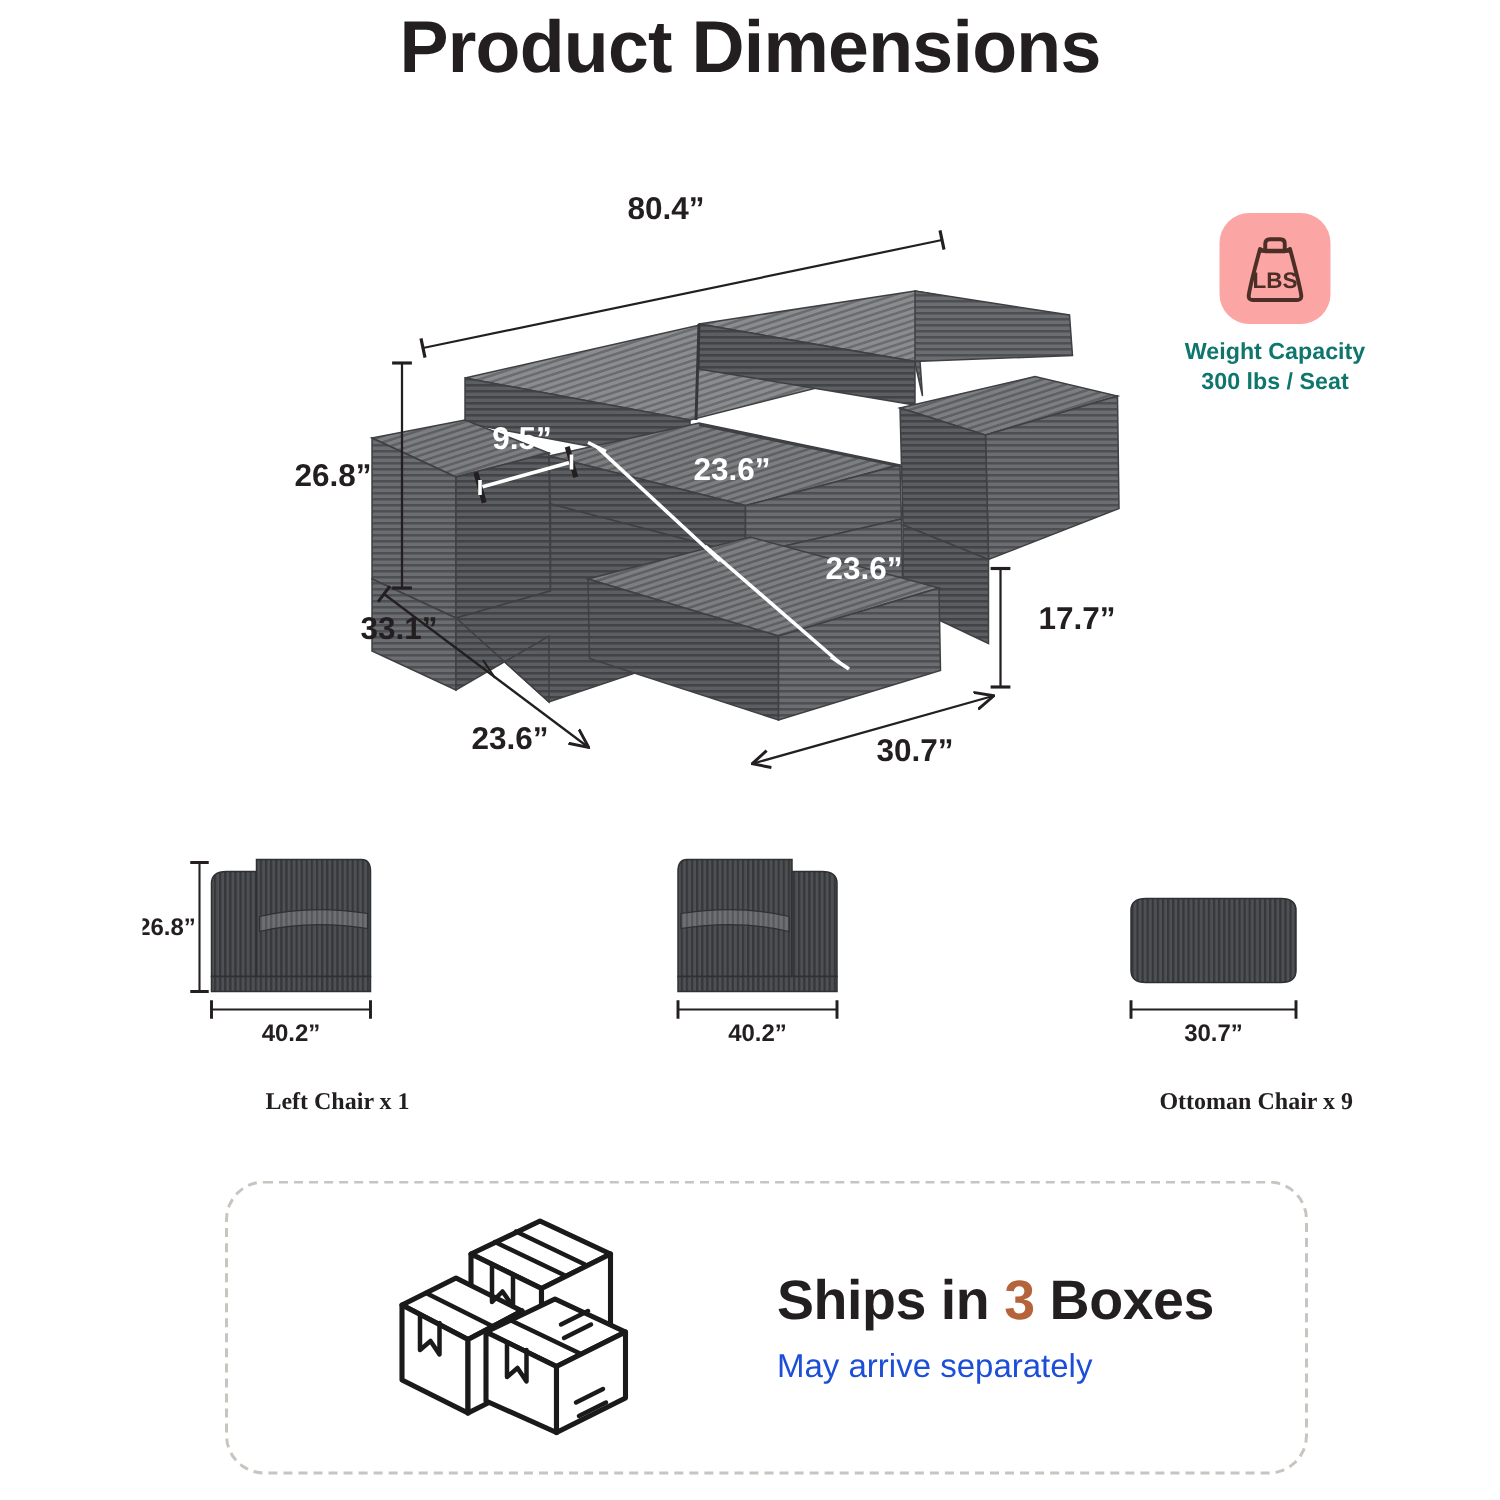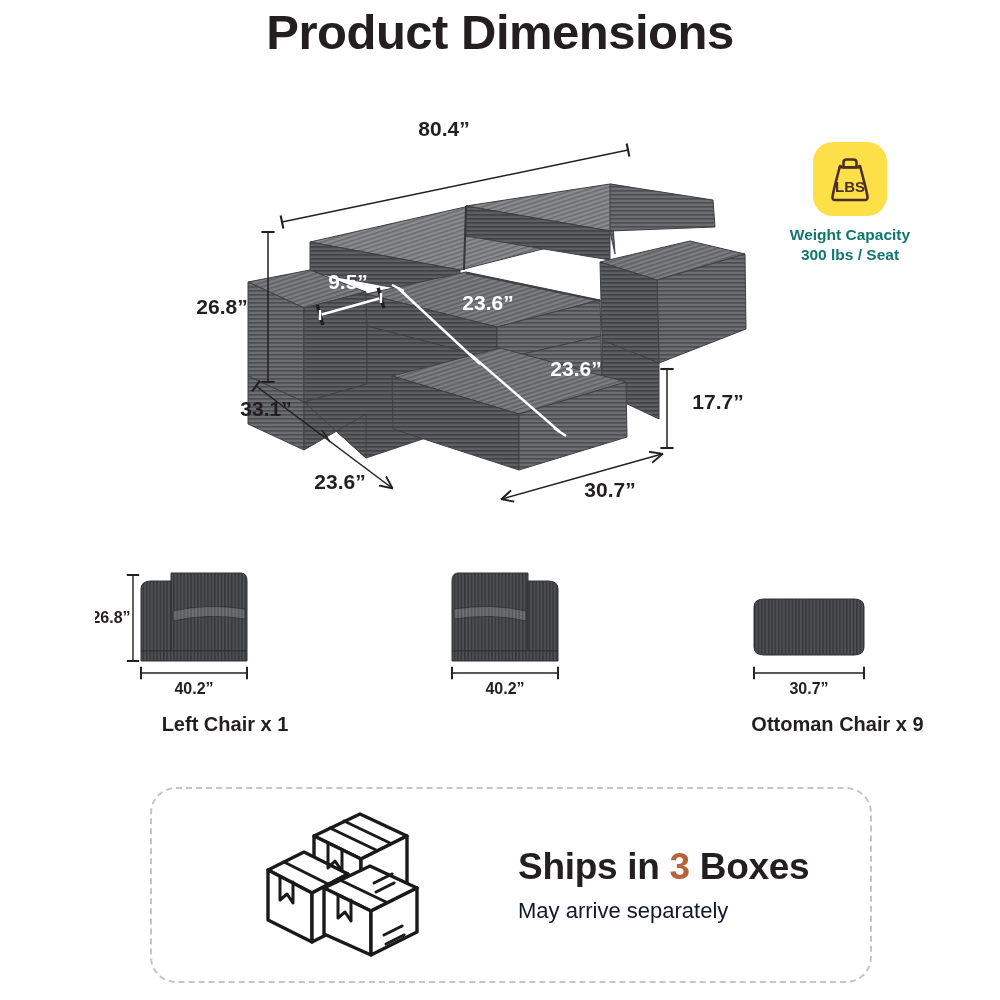--- a/index.html
+++ b/index.html
@@ -18,57 +18,57 @@
     position: absolute; left: 0; top: 4px; width: 1000px;
     text-align: center;
     font-size: 49px; font-weight: 700; letter-spacing: -0.5px;
     color: #231f20;
   }
 
   
   .weight-badge { position: absolute; left: 760px; top: 142px; width: 180px; text-align: center; }
   .weight-chip {
     width: 74px; height: 74px; margin: 0 auto;
-    background: #fde047; border-radius: 20px;
+    background: #fca5a5; border-radius: 20px;
     display: flex; align-items: center; justify-content: center;
   }
   .weight-text {
     margin-top: 9px; font-size: 15.5px; line-height: 1.28;
     font-weight: 600; color: #0f766e; white-space: pre-line;
   }
 
   
-  .hero { position: absolute; left: 170px; top: 114px; width: 600px; height: 420px; }
+  .hero { position: absolute; left: 170px; top: 124px; width: 600px; height: 420px; }
   .hero svg { display: block; }
 
   
   .components { position: absolute; left: 0; top: 555px; width: 1000px; height: 190px; }
   .comp { position: absolute; text-align: center; }
   .comp-label {
-    font-size: 20px; font-weight: 700; color: #231f20;
-    margin-top: 4px; white-space: nowrap;
+    font-size: 16px; font-weight: 700; color: #231f20;
+    margin-top: 16px; white-space: nowrap; font-family: Liberation Serif, serif;
   }
   #comp-left  { left: 95px;  top: 0; width: 260px; }
   #comp-right { left: 430px; top: 0; width: 250px; }
   #comp-otto  { left: 710px; top: 0; width: 255px; }
 
   
   .ship-panel {
     position: absolute; left: 150px; top: 787px; width: 722px; height: 196px;
     border: 2px dashed #c9c4bf; border-radius: 26px;
     display: flex; align-items: center;
   }
   .ship-icon { width: 220px; margin-left: 110px; flex: 0 0 auto; }
   .ship-copy { margin-left: 36px; }
   .ship-title {
     font-size: 37px; font-weight: 700; color: #231f20;
     letter-spacing: -0.3px; white-space: nowrap;
   }
   .ship-title .count { color: #b5633a; }
-  .ship-sub { margin-top: 10px; font-size: 22px; color: #0f172a; }
+  .ship-sub { margin-top: 10px; font-size: 22px; color: #1d4ed8; }
 
   .dim-text { font-size: 21px; font-weight: 700; fill: #231f20;
               font-family: "Liberation Sans", sans-serif; }
   .dim-text-sm { font-size: 16px; font-weight: 700; fill: #231f20;
                  font-family: "Liberation Sans", sans-serif; }
   .dim-white { font-size: 21px; font-weight: 700; fill: #ffffff;
                font-family: "Liberation Sans", sans-serif; }
 </style>
 </head>
 <body>

